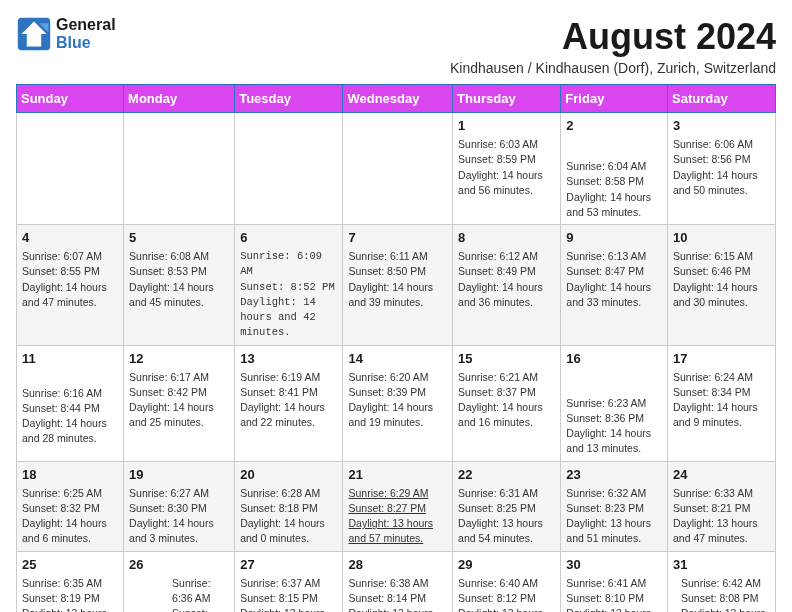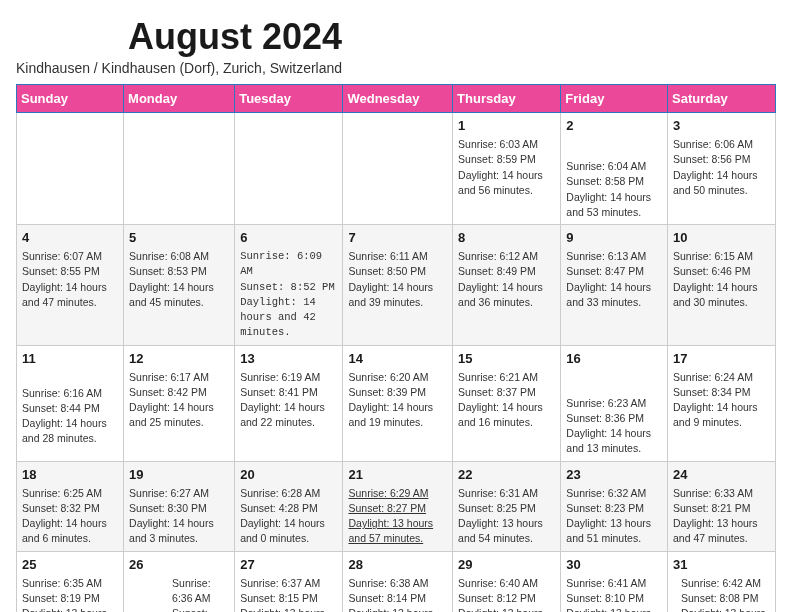--- a/index.html
+++ b/index.html
@@ -37,21 +37,21 @@
       font-size: 14px;
       color: #333;
       margin-top: 2px;
     }
     .calendar {
       width: 100%;
       border-collapse: collapse;
       margin-top: 8px;
     }
     .calendar th {
-      background: #ec4899;
+      background: #d946ef;
       color: #fff;
       font-size: 13px;
       font-weight: bold;
       padding: 6px 4px;
       text-align: left;
       border: 1px solid #2e74c0;
     }
     .calendar td {
       border: 1px solid #ccc;
       vertical-align: top;
@@ -79,20 +79,31 @@
       line-height: 1.45;
     }
     .empty-cell {
       background: #fff !important;
     }
   </style>
 </head>
 <body>
 
 <div class="header-area">
+  <div class="logo">
+    <svg class="logo-icon" viewBox="0 0 40 40">
+      <rect x="2" y="2" width="36" height="36" rx="4" fill="#2e74c0"></rect>
+      <polygon points="20,6 34,20 28,20 28,34 12,34 12,20 6,20" fill="white"></polygon>
+      <polygon points="26,8 36,18 36,8" fill="#5ba3e0"></polygon>
+    </svg>
+    <div>
+      <div style="font-size:16px;font-weight:bold;color:#1a1a1a;">General</div>
+      <div style="font-size:16px;font-weight:bold;color:#2e74c0;">Blue</div>
+    </div>
+  </div>
   <div class="title-area">
     <div class="month-title">August 2024</div>
     <div class="subtitle">Kindhausen / Kindhausen (Dorf), Zurich, Switzerland</div>
   </div>
 </div>
 
 <table class="calendar">
   <thead>
     <tr>
     <th>Sunday</th>
@@ -226,21 +237,21 @@
         </td>
         <td>
           <span class="day-number">19</span>
           <div class="day-info" style="white-space: pre-line;">Sunrise: 6:27 AM
 Sunset: 8:30 PM
 Daylight: 14 hours and 3 minutes.</div>
         </td>
         <td>
           <span class="day-number">20</span>
           <div class="day-info" style="white-space: pre-line;">Sunrise: 6:28 AM
-Sunset: 4:28 PM
+Sunset: 8:18 PM
 Daylight: 14 hours and 0 minutes.</div>
         </td>
         <td>
           <span class="day-number">21</span>
           <div class="day-info" style="white-space: pre-line; text-decoration: underline;">Sunrise: 6:29 AM
 Sunset: 8:27 PM
 Daylight: 13 hours and 57 minutes.</div>
         </td>
         <td>
           <span class="day-number">22</span>

